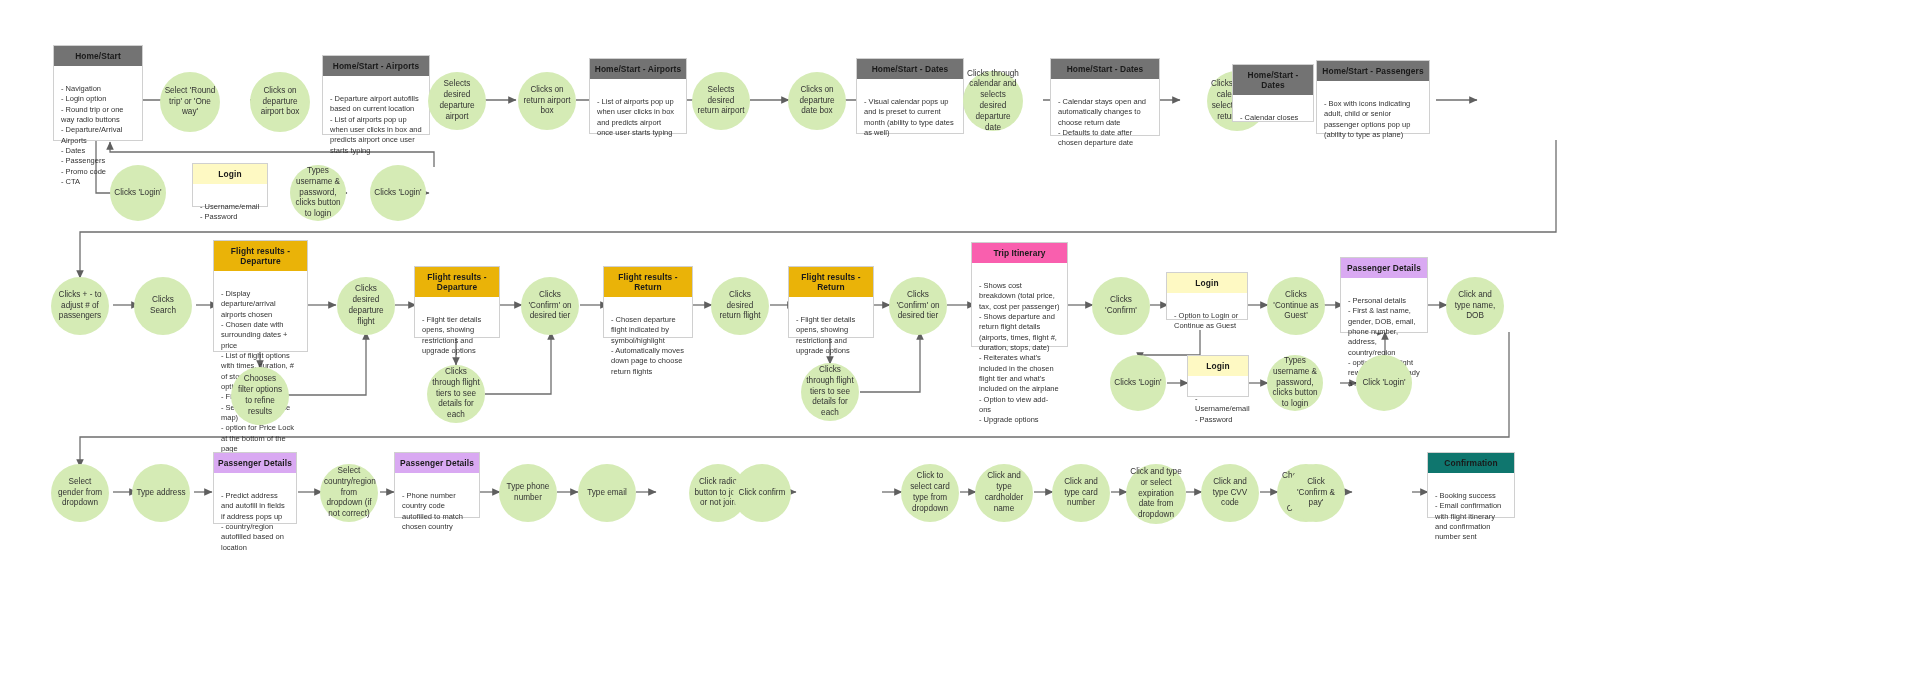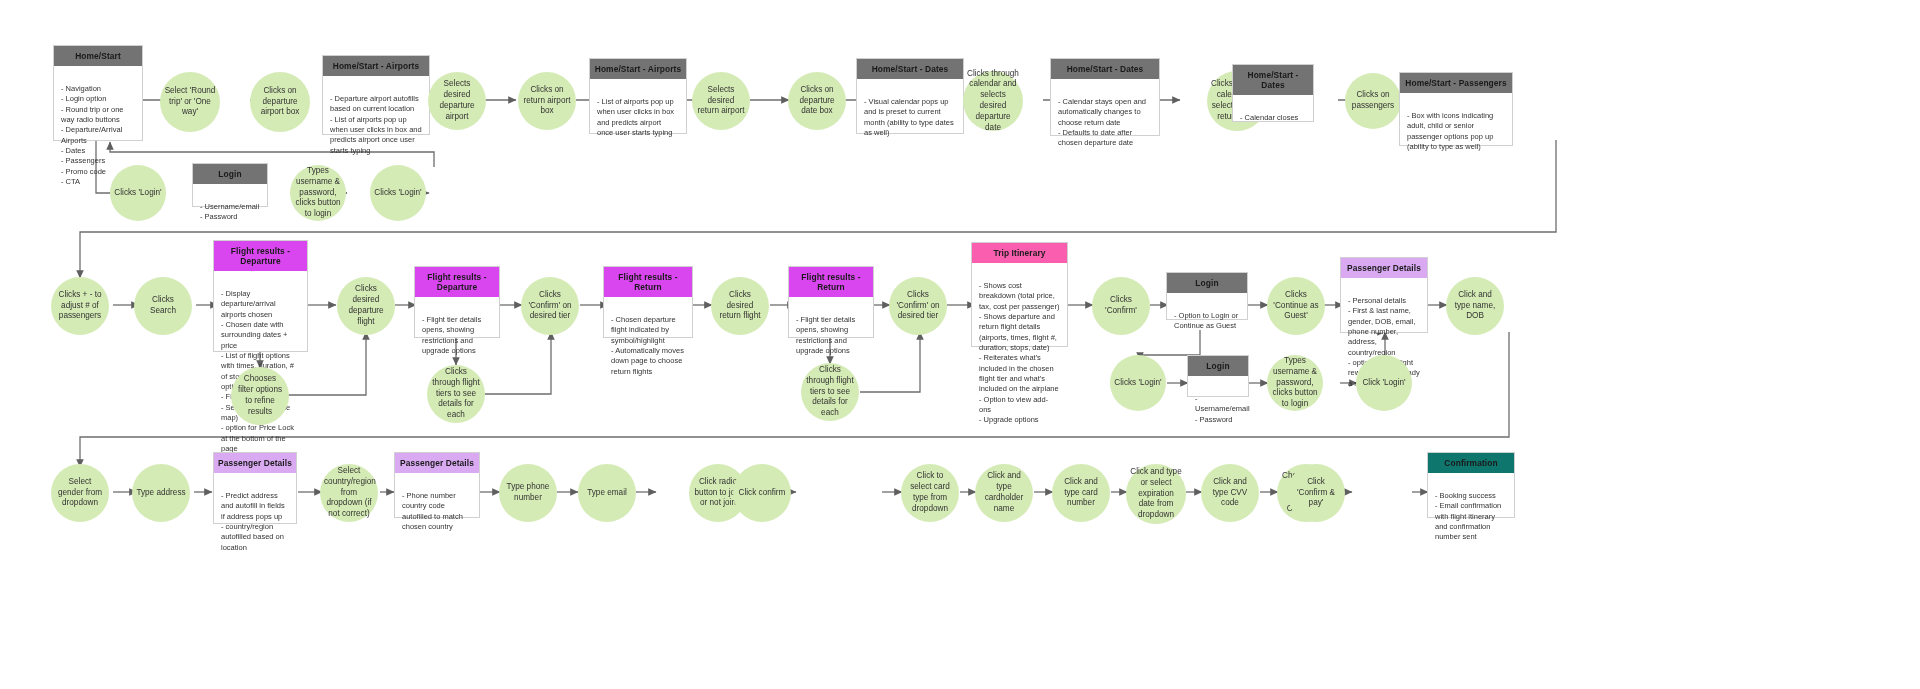--- a/index.html
+++ b/index.html
@@ -67,26 +67,26 @@
   }
   .card-body {
     font-size: 7.5px;
     line-height: 1.38;
     padding: 18px 7px 4px 7px;
     color: #333333;
     flex: 1;
   }
 
   .hd-yellow { background: #737373; }
-  .hd-blue   { background: #d946ef; }
+  .hd-blue   { background: #eab308; }
   .hd-pink   { background: #f95fae; }
   .hd-purple { background: #d9a9f2; }
   .hd-red    { background: #f4695c; }
   .hd-yellowlight { background: #0f766e; }
-  .hd-gray   { background: #737373; }
+  .hd-gray   { background: #fef9c3; }
 </style>
 </head>
 <body>
 
 <div id="canvas">
 
   <svg class="connectors" viewBox="0 0 1920 689">
     <defs>
       <marker id="ah" markerWidth="7" markerHeight="7" refX="6" refY="3.5" orient="auto">
         <path d="M0,0.6 L6.4,3.5 L0,6.4 z" fill="#5f5f5f"></path>
@@ -247,23 +247,23 @@
 
   <div class="node-card" style="left:1232px; top:64px; width:82px; height:58px;">
     <div class="card-head hd-yellow">Home/Start - Dates</div>
     <div class="card-body" style="white-space:pre-line;">- Calendar closes</div>
   </div>
 
   <div class="node-circle" style="left:1345px; top:73px; width:56px; height:56px;">
     <span>Clicks on passengers</span>
   </div>
 
-  <div class="node-card" style="left:1399px; top:60px; width:114px; height:74px;margin-top:12px;">
+  <div class="node-card" style="left:1316px; top:60px; width:114px; height:74px;">
     <div class="card-head hd-yellow">Home/Start - Passengers</div>
-    <div class="card-body" style="white-space:pre-line;">- Box with icons indicating adult, child or senior passenger options pop up (ability to type as well)</div>
+    <div class="card-body" style="white-space:pre-line;">- Box with icons indicating adult, child or senior passenger options pop up (ability to type as plane)</div>
   </div>
 
   <div class="node-circle" style="left:110px; top:165px; width:56px; height:56px;">
     <span>Clicks 'Login'</span>
   </div>
 
   <div class="node-card" style="left:192px; top:163px; width:76px; height:44px;">
     <div class="card-head hd-gray">Login</div>
     <div class="card-body" style="white-space:pre-line;">- Username/email
 - Password</div>

